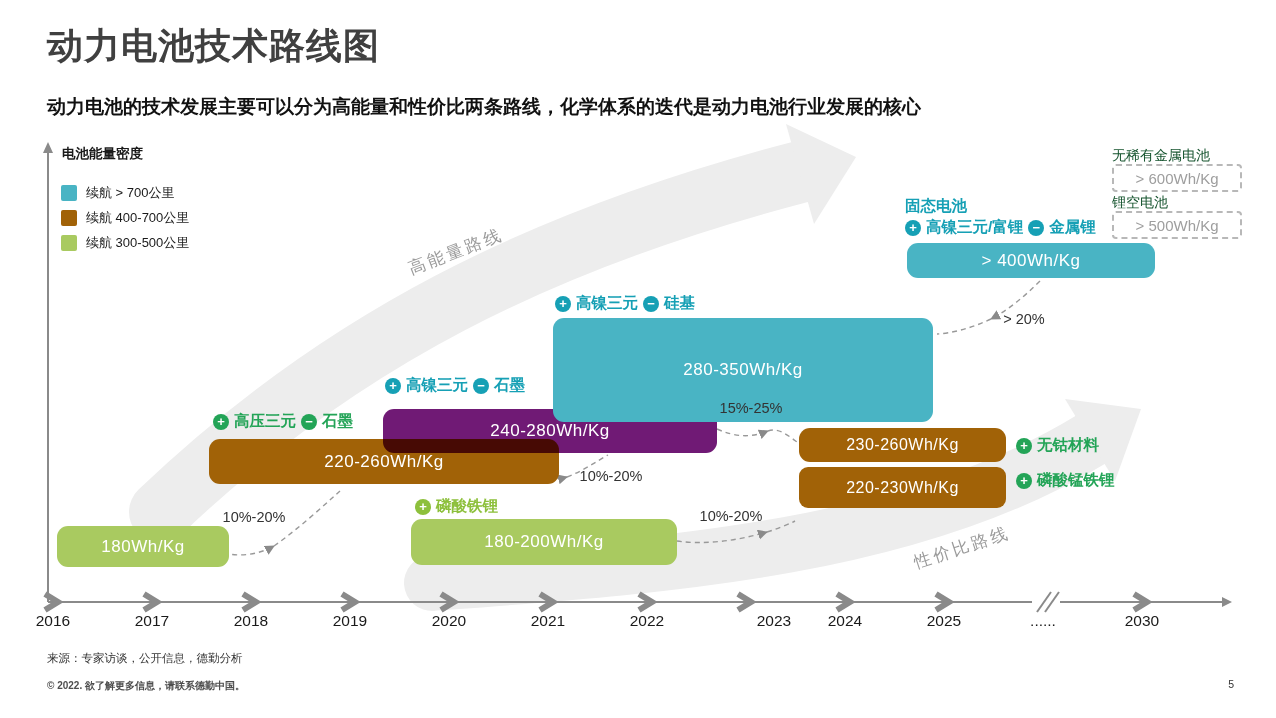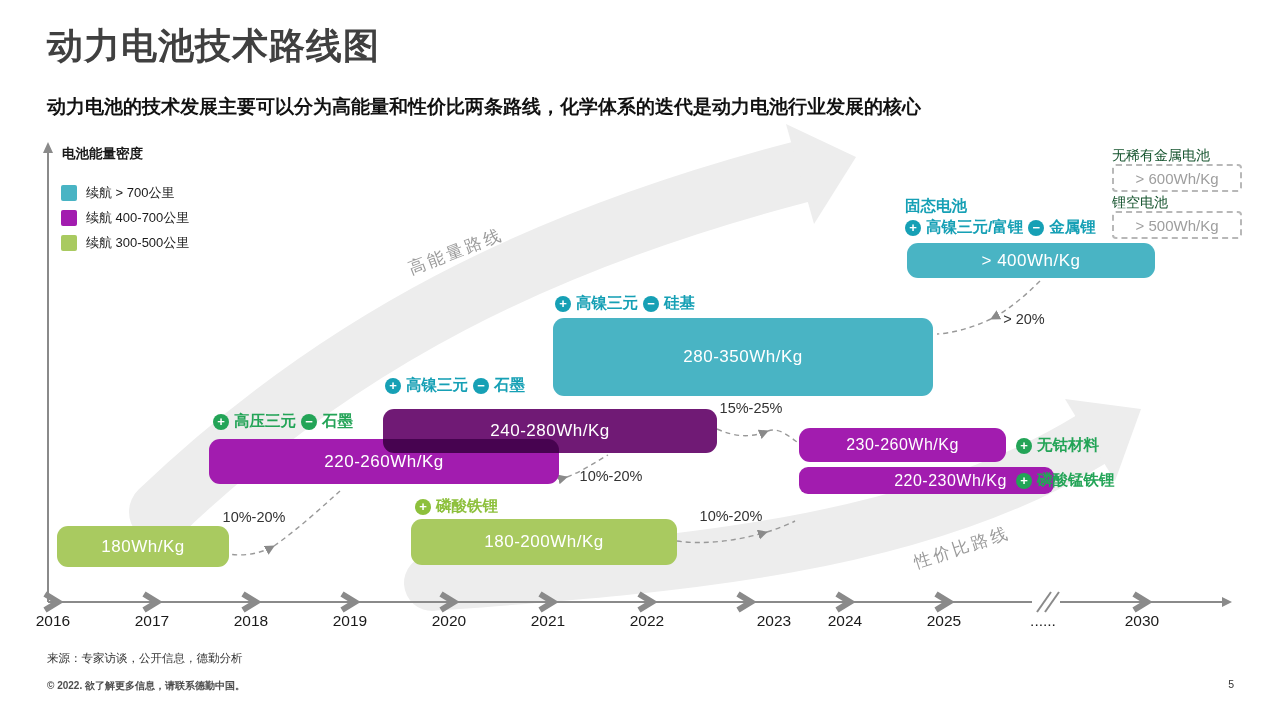--- a/index.html
+++ b/index.html
@@ -5,21 +5,21 @@
   html,body{margin:0;padding:0;background:#fff;}
   body{font-family:"Liberation Sans",sans-serif;-webkit-font-smoothing:antialiased;}
   .slide{position:relative;width:1276px;height:718px;background:#fff;overflow:hidden;}
   .abs{position:absolute;}
   .title{left:47px;top:22px;font-size:36px;font-weight:700;color:#404040;letter-spacing:1px;}
   .subtitle{left:47px;top:94px;font-size:19px;font-weight:700;color:#111;white-space:nowrap;}
   svg.layer{position:absolute;left:0;top:0;z-index:0;}
   .z1{z-index:1;}
   .bar{position:absolute;display:flex;align-items:center;justify-content:center;color:#fff;
        border-radius:11px;font-size:17px;letter-spacing:.5px;z-index:1;white-space:nowrap;}
-  .teal{background:#49B4C4;} .green{background:#a21caf;} .lime{background:#A9CA60;}
+  .teal{background:#49B4C4;} .green{background:#a16207;} .lime{background:#A9CA60;}
   .blue{background:#701a75;mix-blend-mode:multiply;}
   .chem{position:absolute;display:flex;align-items:center;gap:5px;font-size:15.5px;font-weight:700;
         white-space:nowrap;z-index:2;}
   .ctxt-teal{color:#16A0B5;} .ctxt-green{color:#23A457;} .ctxt-lime{color:#8DC03C;}
   .chip{width:16px;height:16px;border-radius:50%;color:#fff;display:inline-flex;align-items:center;
         justify-content:center;font-size:13px;font-weight:700;line-height:14px;flex:0 0 16px;}
   .chip-teal{background:#16A0B5;} .chip-green{background:#23A457;} .chip-lime{background:#8DC03C;}
   .future-label{position:absolute;font-size:14px;color:#14532d;white-space:nowrap;z-index:1;}
   .future-box{position:absolute;width:126px;height:24px;border:2px dashed #b8b8b8;border-radius:4px;
         color:#9e9e9e;font-size:15px;display:flex;align-items:center;justify-content:center;z-index:1;}
@@ -113,24 +113,24 @@
     <span class="swatch lime"></span>
     <span>续航 300-500公里</span>
   </div>
 
   <div class="route-label" style="left:406px;top:240px;transform:rotate(-21deg);">高能量路线</div>
   <div class="route-label" style="left:912px;top:536px;transform:rotate(-18deg);">性价比路线</div>
 
   <div class="bar lime" style="left:57px;top:526px;width:172px;height:41px;">180Wh/Kg</div>
   <div class="bar green" style="left:209px;top:439px;width:350px;height:45px;">220-260Wh/Kg</div>
   <div class="bar blue" style="left:383px;top:409px;width:334px;height:44px;">240-280Wh/Kg</div>
-  <div class="bar teal" style="left:553px;top:318px;width:380px;height:78px;">280-350Wh/Kg</div>
+  <div class="bar teal" style="left:553px;top:318px;width:380px;height:104px;">280-350Wh/Kg</div>
   <div class="bar teal" style="left:907px;top:243px;width:248px;height:35px;">&gt; 400Wh/Kg</div>
   <div class="bar green" style="left:799px;top:428px;width:207px;height:34px;font-size:16px;">230-260Wh/Kg</div>
-  <div class="bar green" style="left:799px;top:467px;width:207px;height:27px;font-size:16px;border-radius:9px;padding-left:48px;">220-230Wh/Kg</div>
+  <div class="bar green" style="left:799px;top:467px;width:207px;height:41px;font-size:16px;border-radius:9px;">220-230Wh/Kg</div>
   <div class="bar lime" style="left:411px;top:519px;width:266px;height:46px;">180-200Wh/Kg</div>
 
   <div class="chem ctxt-green" style="left:213px;top:411px;">
     <span class="chip chip-green">+</span>
     <span>高压三元</span>
     <span class="chip chip-green">−</span>
     <span>石墨</span>
   </div>
   <div class="chem ctxt-teal" style="left:385px;top:375px;">
     <span class="chip chip-teal">+</span>

